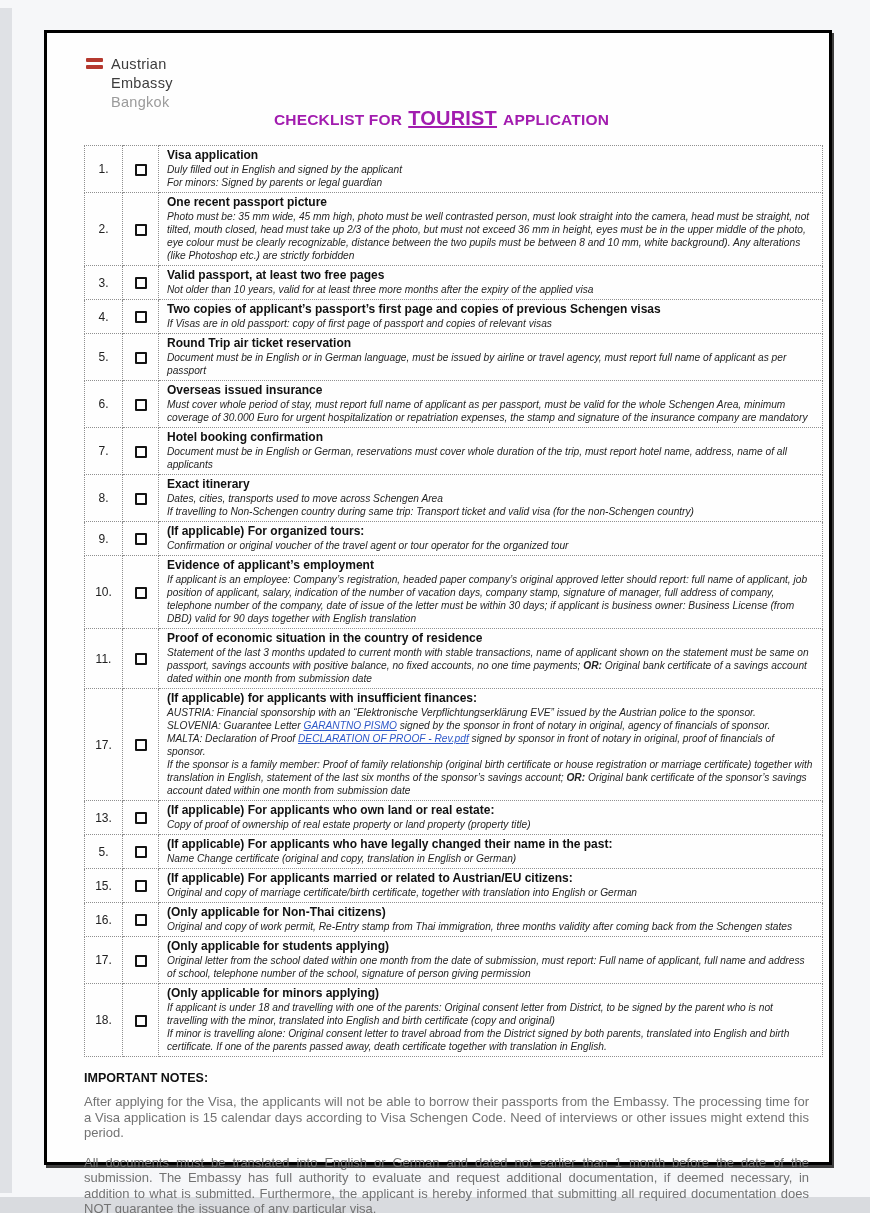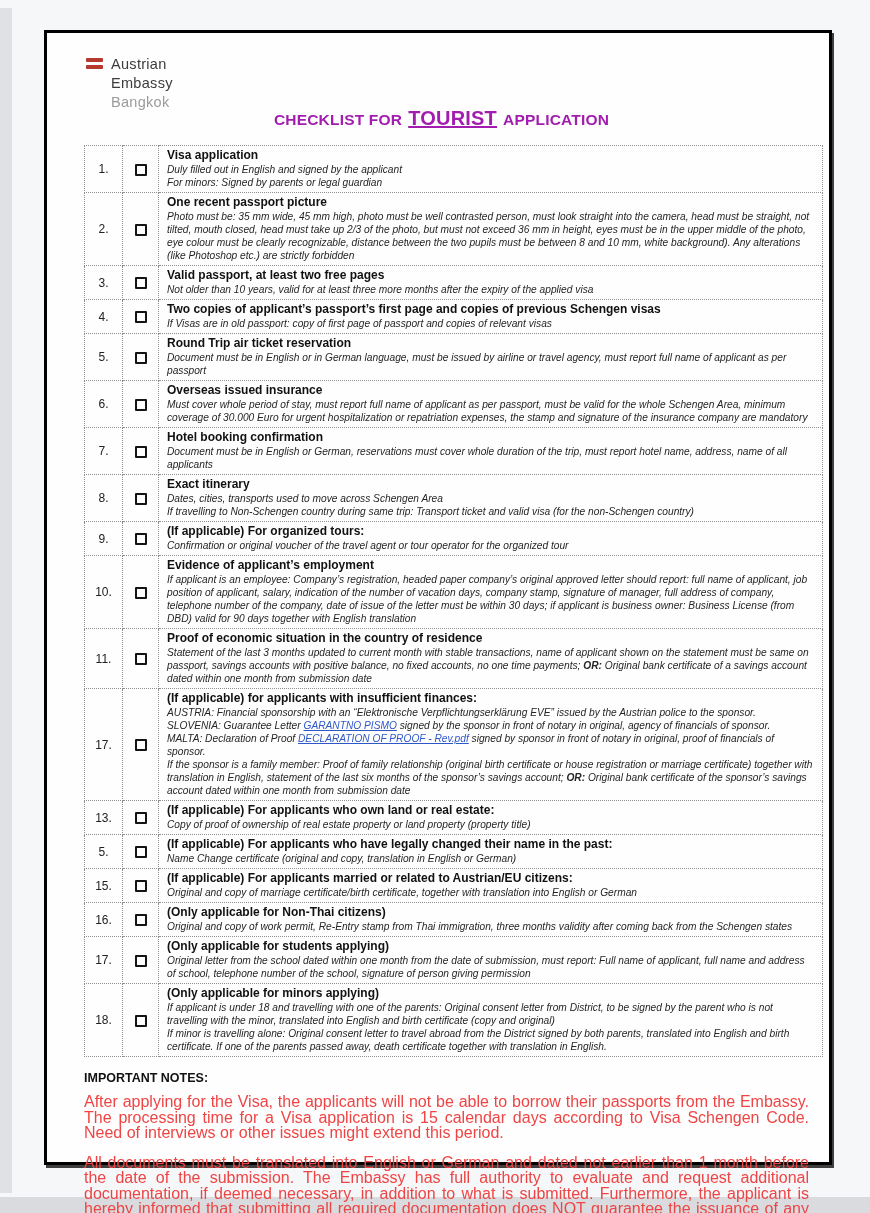--- a/index.html
+++ b/index.html
@@ -60,22 +60,22 @@
   td.col-content { padding: 2px 8px 3px 8px; }
   .item-title { font-weight: bold; font-size: 12px; line-height: 15px; color: #111; }
   .item-desc { font-style: italic; font-size: 10.2px; line-height: 13px; color: #252525; }
   .seg-u { }
   .seg-b { font-weight: bold; }
   .seg-link { color: var(--link-blue, #2e58c8); text-decoration: underline; cursor: pointer; }
   
   .notes { margin: 14px 20px 0 30px; }
   .notes-heading { font-weight: bold; font-size: 12.5px; color: #111; }
   .notes p {
-    font-size: 16px; line-height: 15.5px; margin-top: 9px;
-    text-align: justify; color: #ef4444;
+    font-size: 13px; line-height: 15.5px; margin-top: 9px;
+    text-align: justify; color: #737373;
   }
   .notes p + p { margin-top: 14px; }
 </style>
 </head>
 <body>
 
 <div class="bg-strip-left"></div>
 <div class="bg-strip-bottom"></div>
 
 <div class="page-frame">

